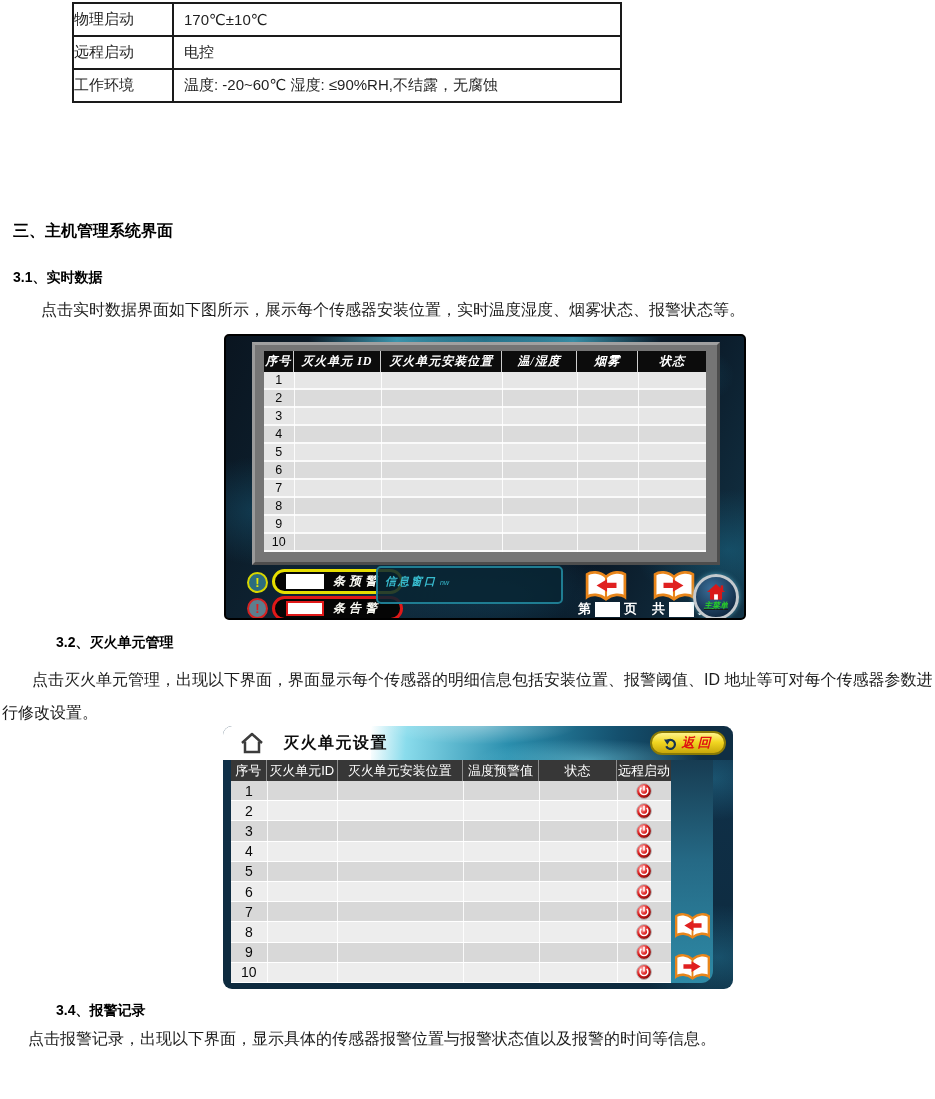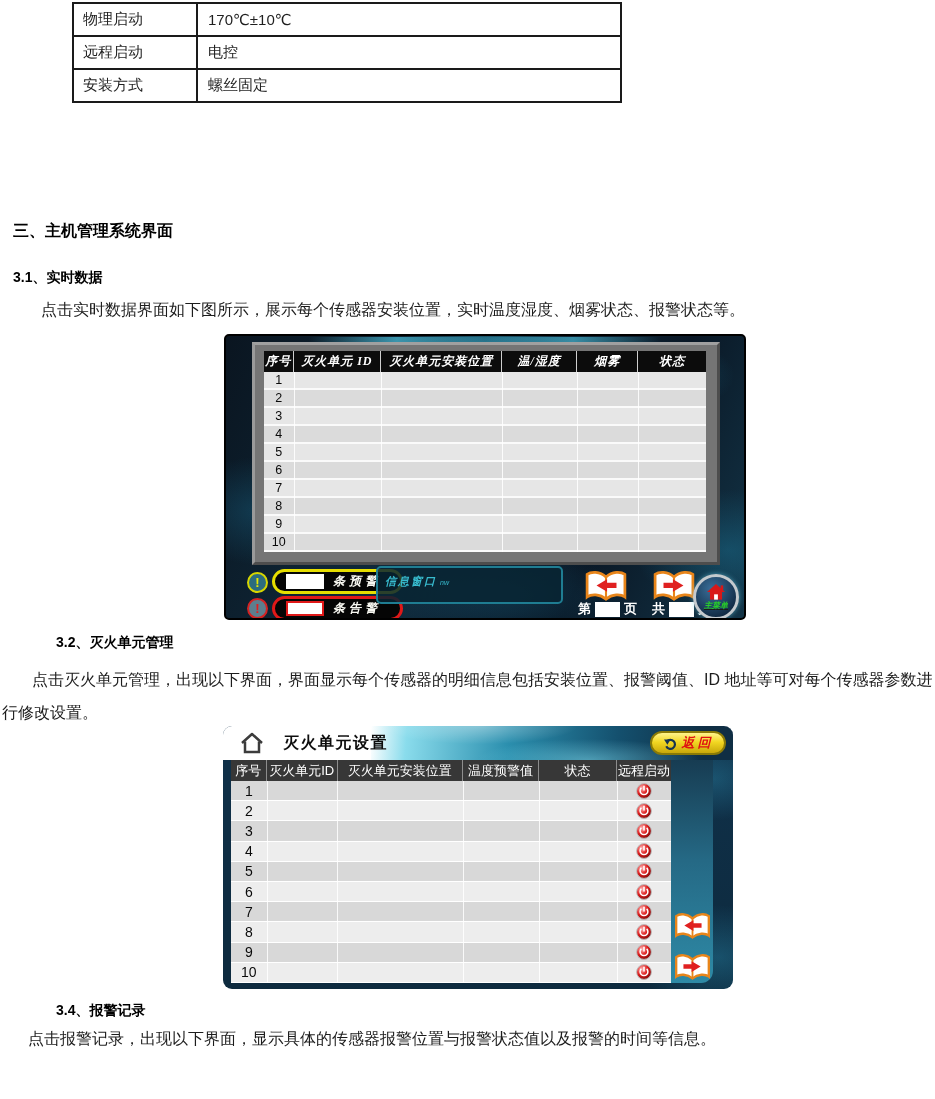--- a/index.html
+++ b/index.html
@@ -13,21 +13,21 @@
   }
   
   table.spec {
     position: absolute; left: 72px; top: 2px; width: 550px;
     border-collapse: collapse; table-layout: fixed;
   }
   table.spec td {
     border: 2px solid #1a1a1a; height: 33px;
     font-size: 15px; color: #1f1f1f; vertical-align: middle;
   }
-  td.sl { width: 124px; padding-left: 9px; }
+  td.sl { width: 100px; }
   td.sv { padding-left: 10px; }
   
   .h-main { position: absolute; left: 13px; top: 221px; font-size: 16px; font-weight: bold; color: #000; }
   .h-sub  { position: absolute; font-size: 14px; font-weight: bold; color: #000; }
   .para   { position: absolute; font-size: 16px; color: #1c1c1c; }
   #p31 { left: 13px; top: 300px; width: 908px; text-indent: 28px; }
   #h32 { left: 56px; top: 634px; }
   #p32 { left: 2px;  top: 663px; width: 931px; line-height: 33px; text-indent: 30px; }
   #h34 { left: 56px; top: 1002px; }
   #p34 { left: 2px;  top: 1029px; width: 931px; text-indent: 26px; }
@@ -195,22 +195,22 @@
   <tbody>
     <tr>
         <td class="sl">物理启动</td>
         <td class="sv">170℃±10℃</td>
       </tr>
     <tr>
         <td class="sl">远程启动</td>
         <td class="sv">电控</td>
       </tr>
     <tr>
-        <td class="sl">安装方式</td>
-        <td class="sv">螺丝固定</td>
+        <td class="sl">工作环境</td>
+        <td class="sv">温度: -20~60℃  湿度: ≤90%RH,不结露，无腐蚀</td>
       </tr>
   </tbody>
 </table>
 
 <div class="h-main">三、主机管理系统界面</div>
 <div class="h-sub" style="left:13px; top:269px;">3.1、实时数据</div>
 <div class="para" id="p31">点击实时数据界面如下图所示，展示每个传感器安装位置，实时温度湿度、烟雾状态、报警状态等。</div>
 
 <div class="shot1">
   <div class="s1-swoosh"></div>

